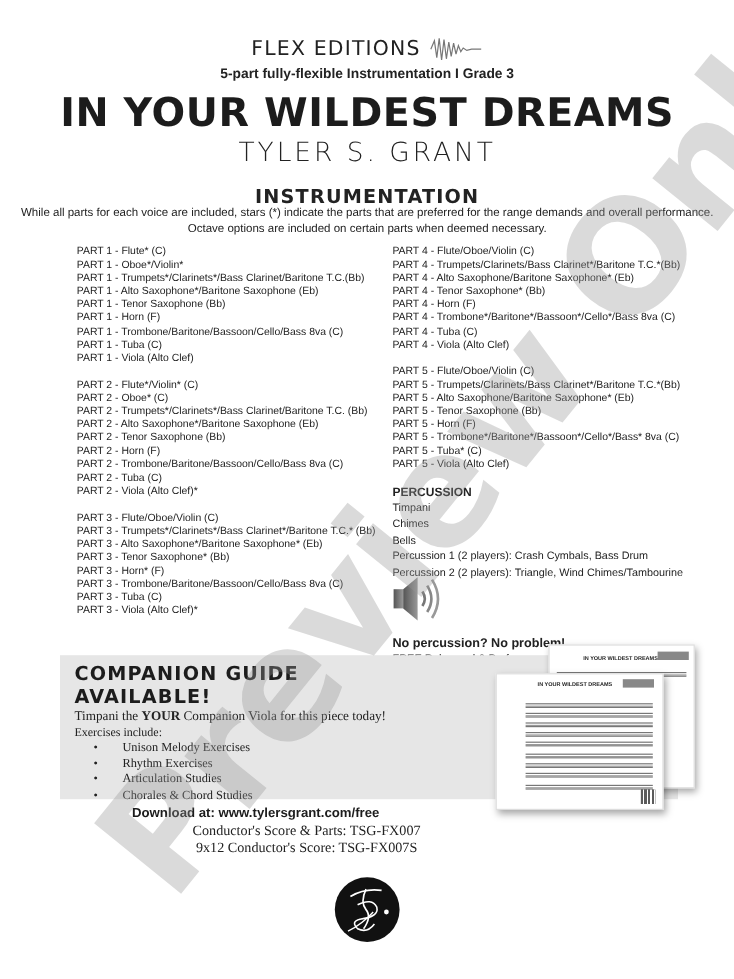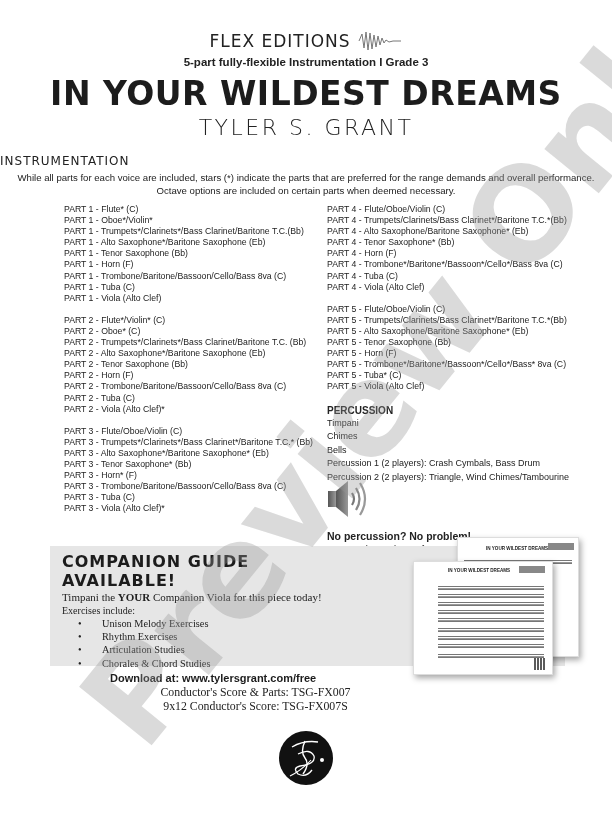--- a/index.html
+++ b/index.html
@@ -12,22 +12,22 @@
   .brand-wave { width: 46px; height: 22px; }
 
   .subtitle { position: absolute; top: 56px; left: 0; width: 612px; text-align: center;
     font-size: 11.5px; font-weight: bold; color: #222; }
 
   .title { position: absolute; top: 74px; left: 0; width: 612px; text-align: center;
     font-family: "DejaVu Sans", sans-serif; font-weight: bold; font-size: 33px; letter-spacing: 0.5px; color: #1c1c1c; }
   .composer { position: absolute; top: 115px; left: 0; width: 612px; text-align: center;
     font-family: "DejaVu Sans", sans-serif; font-size: 22px; letter-spacing: 2.5px; color: #222; font-weight: 300; }
 
-  .section-head { position: absolute; top: 154px; left: 0; width: 612px; text-align: left;
-    font-family: "DejaVu Sans", sans-serif; font-weight: normal; font-size: 12px; letter-spacing: 1px; color: #222; }
+  .section-head { position: absolute; top: 154px; left: 0; width: 612px; text-align: center;
+    font-family: "DejaVu Sans", sans-serif; font-weight: bold; font-size: 16px; letter-spacing: 1px; color: #222; }
   .intro { position: absolute; top: 172px; left: 10px; width: 592px; text-align: center;
     font-size: 9.6px; line-height: 12.5px; color: #222; }
 
   .col { position: absolute; font-size: 8.7px; line-height: 11.1px; color: #222; white-space: nowrap; }
   .col-left { left: 64px; top: 204px; }
   .col-right { left: 327px; top: 204px; }
   .group { margin-bottom: 11px; }
   .perc-head { font-weight: bold; font-size: 10px; line-height: 13px; margin-top: 1px; }
   .perc-item { font-size: 9px; line-height: 13.5px; }
 

